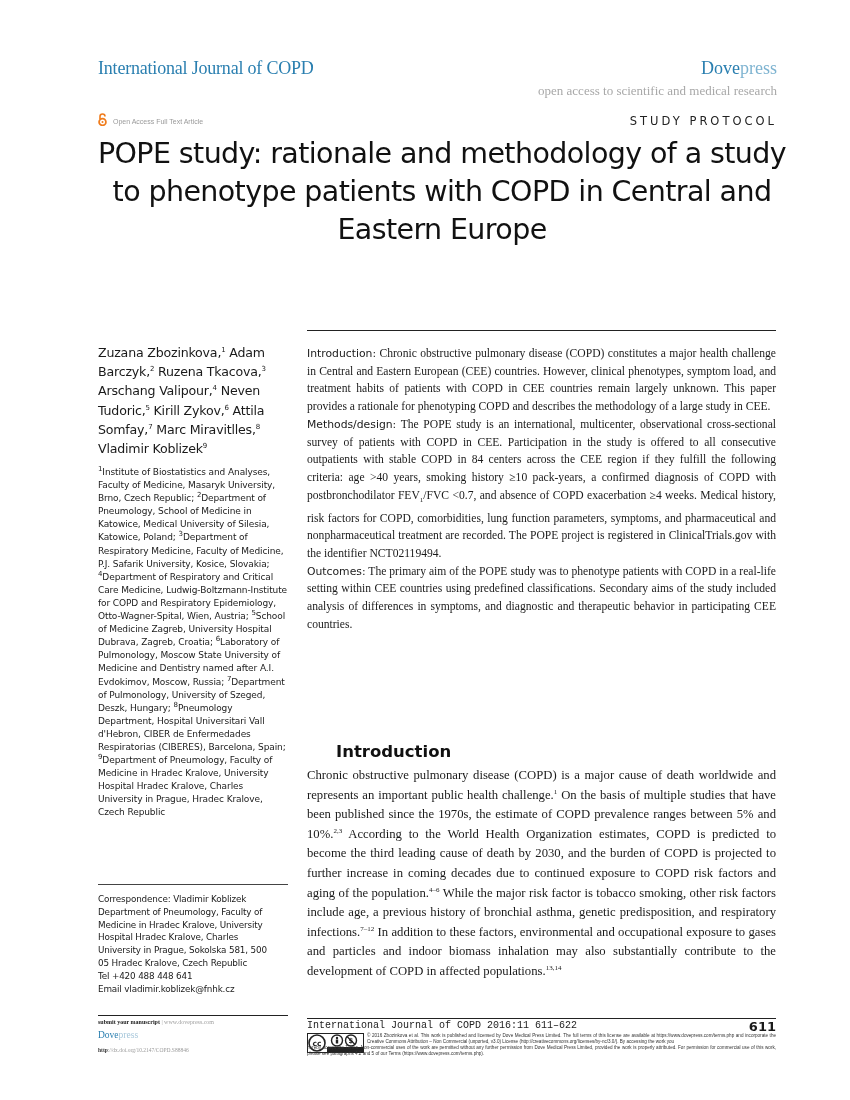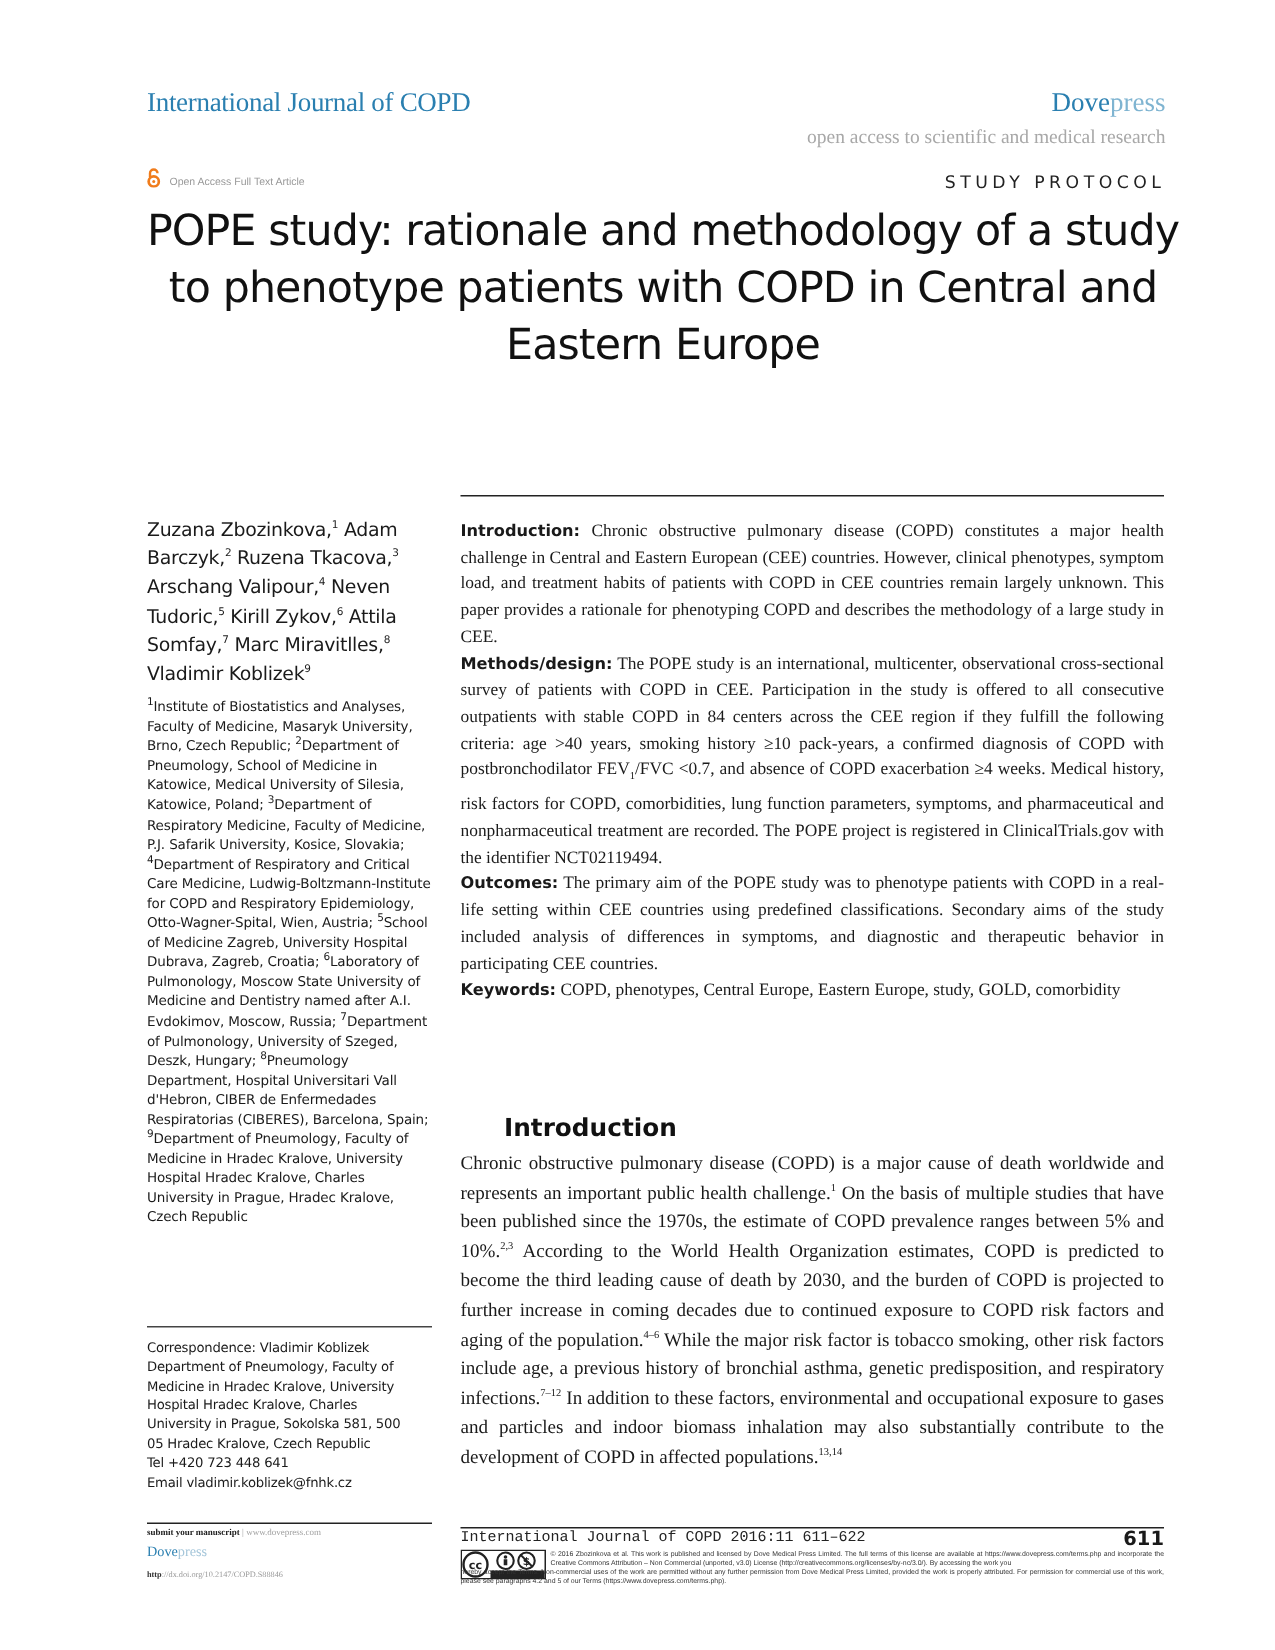--- a/index.html
+++ b/index.html
@@ -18,21 +18,21 @@
 
   #title { left:97px; top:135px; width:690px; font-family:"DejaVu Sans", sans-serif; font-size:28.5px; line-height:38px; color:#111; letter-spacing:-0.6px;text-align:center; }
   #authors { top:343px; font-size:12.6px; line-height:19.2px; letter-spacing:-0.2px; }
   #affiliations { top:466px; font-size:9px; line-height:13.1px; letter-spacing:-0.1px; }
   #correspondence { left:98px; top:893px; width:190px; font-family:"DejaVu Sans", sans-serif; font-size:8.8px; line-height:12.8px; letter-spacing:-0.15px; }
   #corr-rule { left:98px; top:884px; width:190px; height:1px; background:#444; }
 
   #abs-rule { left:307px; top:330px; width:469px; height:1.2px; background:#222; }
   #abstract { left:307px; top:345px; width:469px; font-family:"Liberation Serif", serif; font-size:11.6px; line-height:17.7px; text-align:justify; color:#1a1a1a; }
   #abstract p { margin:0; }
-  .lbl { font-family:"DejaVu Sans", sans-serif; font-weight:bold; font-size:10.8px; }
+  .lbl { font-family:"DejaVu Sans", sans-serif; font-weight:normal; font-size:10.8px; }
 
   #intro-heading { left:307px; top:742px; font-family:"DejaVu Sans", sans-serif; font-weight:bold; font-size:16.5px; color:#111;margin-left:29px; }
   #intro-body { left:307px; top:766px; width:469px; font-family:"Liberation Serif", serif; font-size:12.7px; line-height:19.6px; text-align:justify; color:#1a1a1a; }
   sup { font-size:7px; line-height:0; }
 
   #foot-left-rule { left:98px; top:1015px; width:190px; height:1.2px; background:#222; }
   #submit { left:98px; top:1019px; font-family:"Liberation Serif", serif; font-size:6px; color:#222; }
   #submit .url { color:#a0a0a0; font-weight:normal; }
   #foot-dove { left:98px; top:1030px; font-family:"Liberation Serif", serif; font-size:9.5px; }
   #foot-dove .dove { color:#2a7fb0; } #foot-dove .press { color:#a5c6da; }
@@ -72,30 +72,29 @@
 <div id="affiliations" class="abs" style="left:98px;width:192px;font-family:'DejaVu Sans',sans-serif;"><sup>1</sup><span>Institute of Biostatistics and Analyses, Faculty of Medicine, Masaryk University, Brno, Czech Republic; </span><sup>2</sup><span>Department of Pneumology, School of Medicine in Katowice, Medical University of Silesia, Katowice, Poland; </span><sup>3</sup><span>Department of Respiratory Medicine, Faculty of Medicine, P.J. Safarik University, Kosice, Slovakia; </span><sup>4</sup><span>Department of Respiratory and Critical Care Medicine, Ludwig-Boltzmann-Institute for COPD and Respiratory Epidemiology, Otto-Wagner-Spital, Wien, Austria; </span><sup>5</sup><span>School of Medicine Zagreb, University Hospital Dubrava, Zagreb, Croatia; </span><sup>6</sup><span>Laboratory of Pulmonology, Moscow State University of Medicine and Dentistry named after A.I. Evdokimov, Moscow, Russia; </span><sup>7</sup><span>Department of Pulmonology, University of Szeged, Deszk, Hungary; </span><sup>8</sup><span>Pneumology Department, Hospital Universitari Vall d'Hebron, CIBER de Enfermedades Respiratorias (CIBERES), Barcelona, Spain; </span><sup>9</sup><span>Department of Pneumology, Faculty of Medicine in Hradec Kralove, University Hospital Hradec Kralove, Charles University in Prague, Hradec Kralove, Czech Republic</span></div>
 
 <div id="corr-rule" class="abs"></div>
 <div id="correspondence" class="abs">
     <div>Correspondence: Vladimir Koblizek</div>
     <div>Department of Pneumology, Faculty of</div>
     <div>Medicine in Hradec Kralove, University</div>
     <div>Hospital Hradec Kralove, Charles</div>
     <div>University in Prague, Sokolska 581, 500</div>
     <div>05 Hradec Kralove, Czech Republic</div>
-    <div>Tel +420 723 448 641</div>
+    <div>Tel +420 488 448 641</div>
     <div>Email vladimir.koblizek@fnhk.cz</div>
   </div>
 
 <div id="abs-rule" class="abs"></div>
 <div id="abstract" class="abs">
   <p><span class="lbl">Introduction:</span><span> Chronic obstructive pulmonary disease (COPD) constitutes a major health challenge in Central and Eastern European (CEE) countries. However, clinical phenotypes, symptom load, and treatment habits of patients with COPD in CEE countries remain largely unknown. This paper provides a rationale for phenotyping COPD and describes the methodology of a large study in CEE.</span></p>
   <p><span class="lbl">Methods/design:</span><span> The POPE study is an international, multicenter, observational cross-sectional survey of patients with COPD in CEE. Participation in the study is offered to all consecutive outpatients with stable COPD in 84 centers across the CEE region if they fulfill the following criteria: age &gt;40 years, smoking history ≥10 pack-years, a confirmed diagnosis of COPD with postbronchodilator FEV</span><sub style="font-size:7px">1</sub><span>/FVC &lt;0.7, and absence of COPD exacerbation ≥4 weeks. Medical history, risk factors for COPD, comorbidities, lung function parameters, symptoms, and pharmaceutical and nonpharmaceutical treatment are recorded. The POPE project is registered in ClinicalTrials.gov with the identifier NCT02119494.</span></p>
   <p><span class="lbl">Outcomes:</span><span> The primary aim of the POPE study was to phenotype patients with COPD in a real-life setting within CEE countries using predefined classifications. Secondary aims of the study included analysis of differences in symptoms, and diagnostic and therapeutic behavior in participating CEE countries.</span></p>
-  <p><span class="lbl">Keywords:</span><span> COPD, phenotypes, Central Europe, Eastern Europe, study, GOLD, comorbidity</span></p>
 </div>
 
 <div id="intro-heading" class="abs">Introduction</div>
 <div id="intro-body" class="abs"><span>Chronic obstructive pulmonary disease (COPD) is a major cause of death worldwide and represents an important public health challenge.</span><sup>1</sup><span> On the basis of multiple studies that have been published since the 1970s, the estimate of COPD prevalence ranges between 5% and 10%.</span><sup>2,3</sup><span> According to the World Health Organization estimates, COPD is predicted to become the third leading cause of death by 2030, and the burden of COPD is projected to further increase in coming decades due to continued exposure to COPD risk factors and aging of the population.</span><sup>4–6</sup><span> While the major risk factor is tobacco smoking, other risk factors include age, a previous history of bronchial asthma, genetic predisposition, and respiratory infections.</span><sup>7–12</sup><span> In addition to these factors, environmental and occupational exposure to gases and particles and indoor biomass inhalation may also substantially contribute to the development of COPD in affected populations.</span><sup>13,14</sup></div>
 
 <div id="foot-left-rule" class="abs"></div>
 <div id="submit" class="abs"><b>submit your manuscript</b><span class="url"> | www.dovepress.com</span></div>
 <div id="foot-dove" class="abs"><span class="dove">Dove</span><span class="press">press</span></div>
 <div id="doi" class="abs"><b>http</b><span class="url">://dx.doi.org/10.2147/COPD.S88846</span></div>
 

